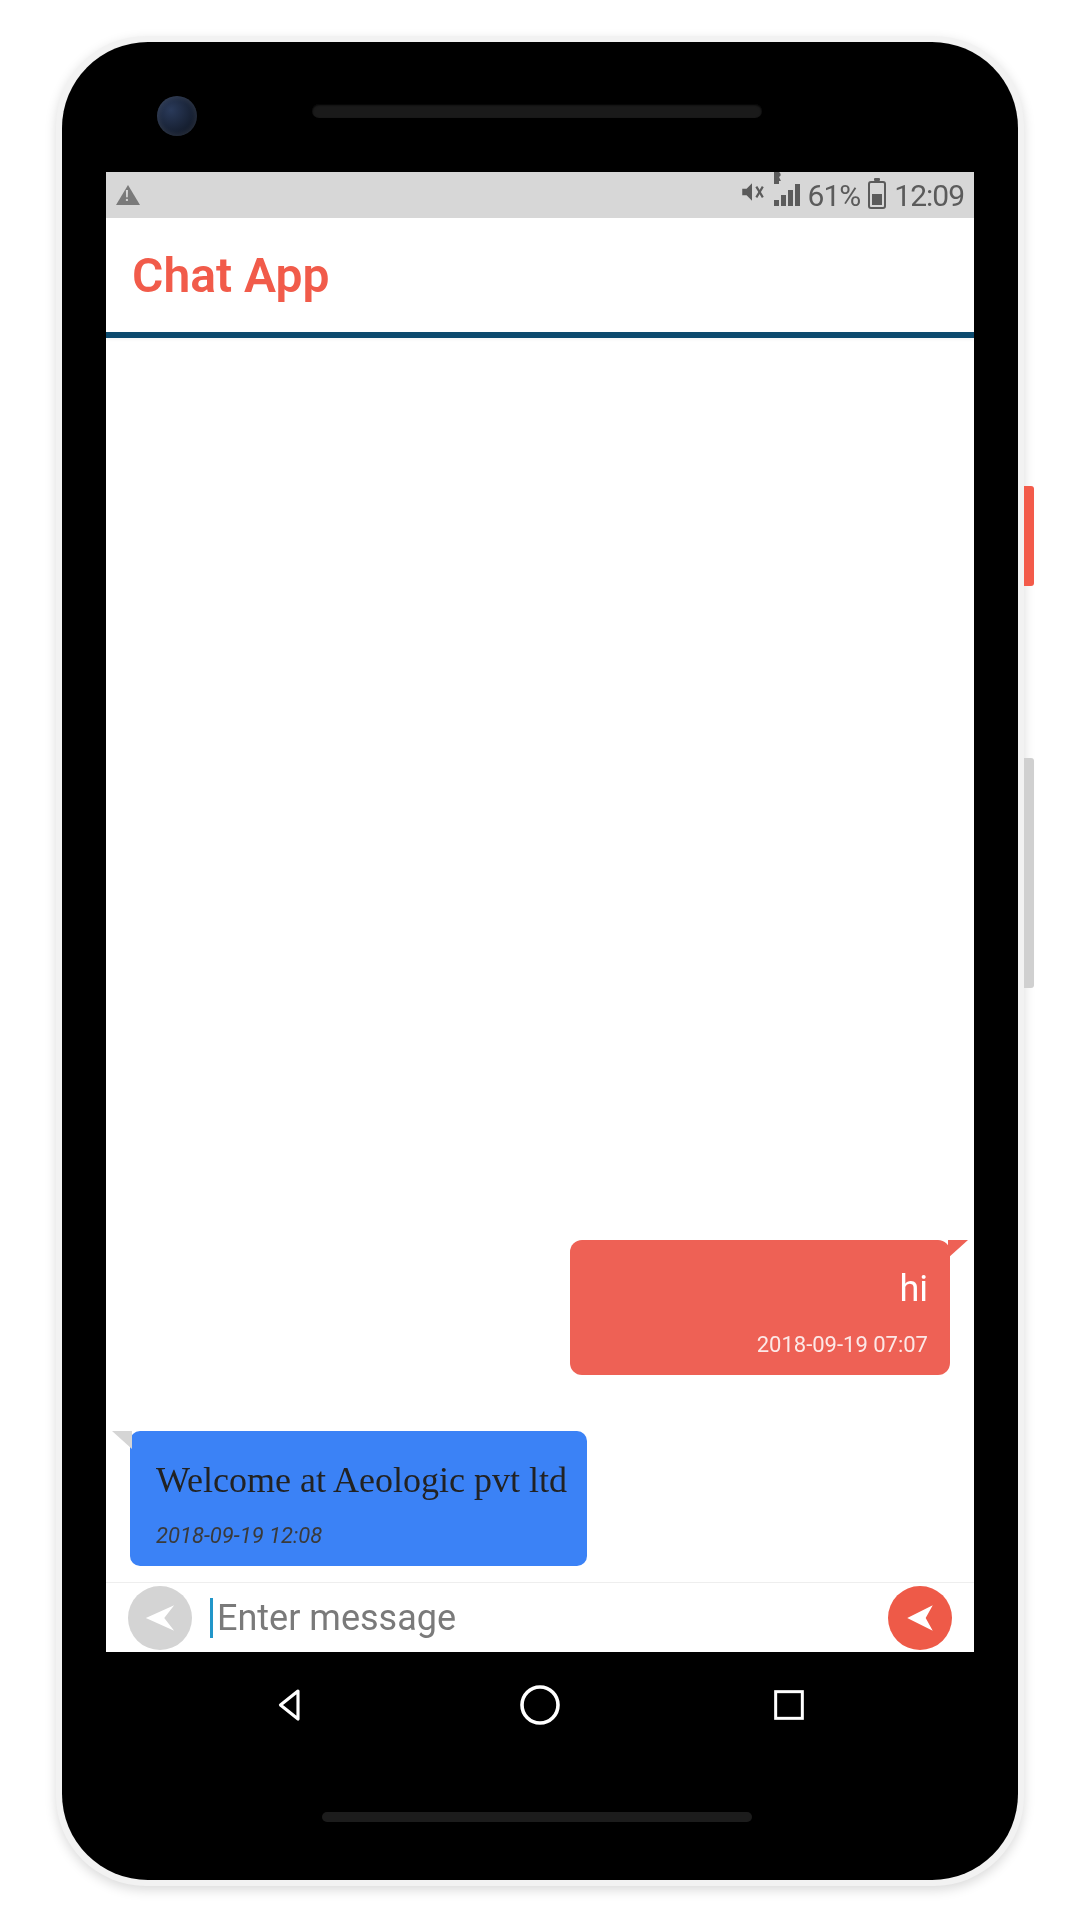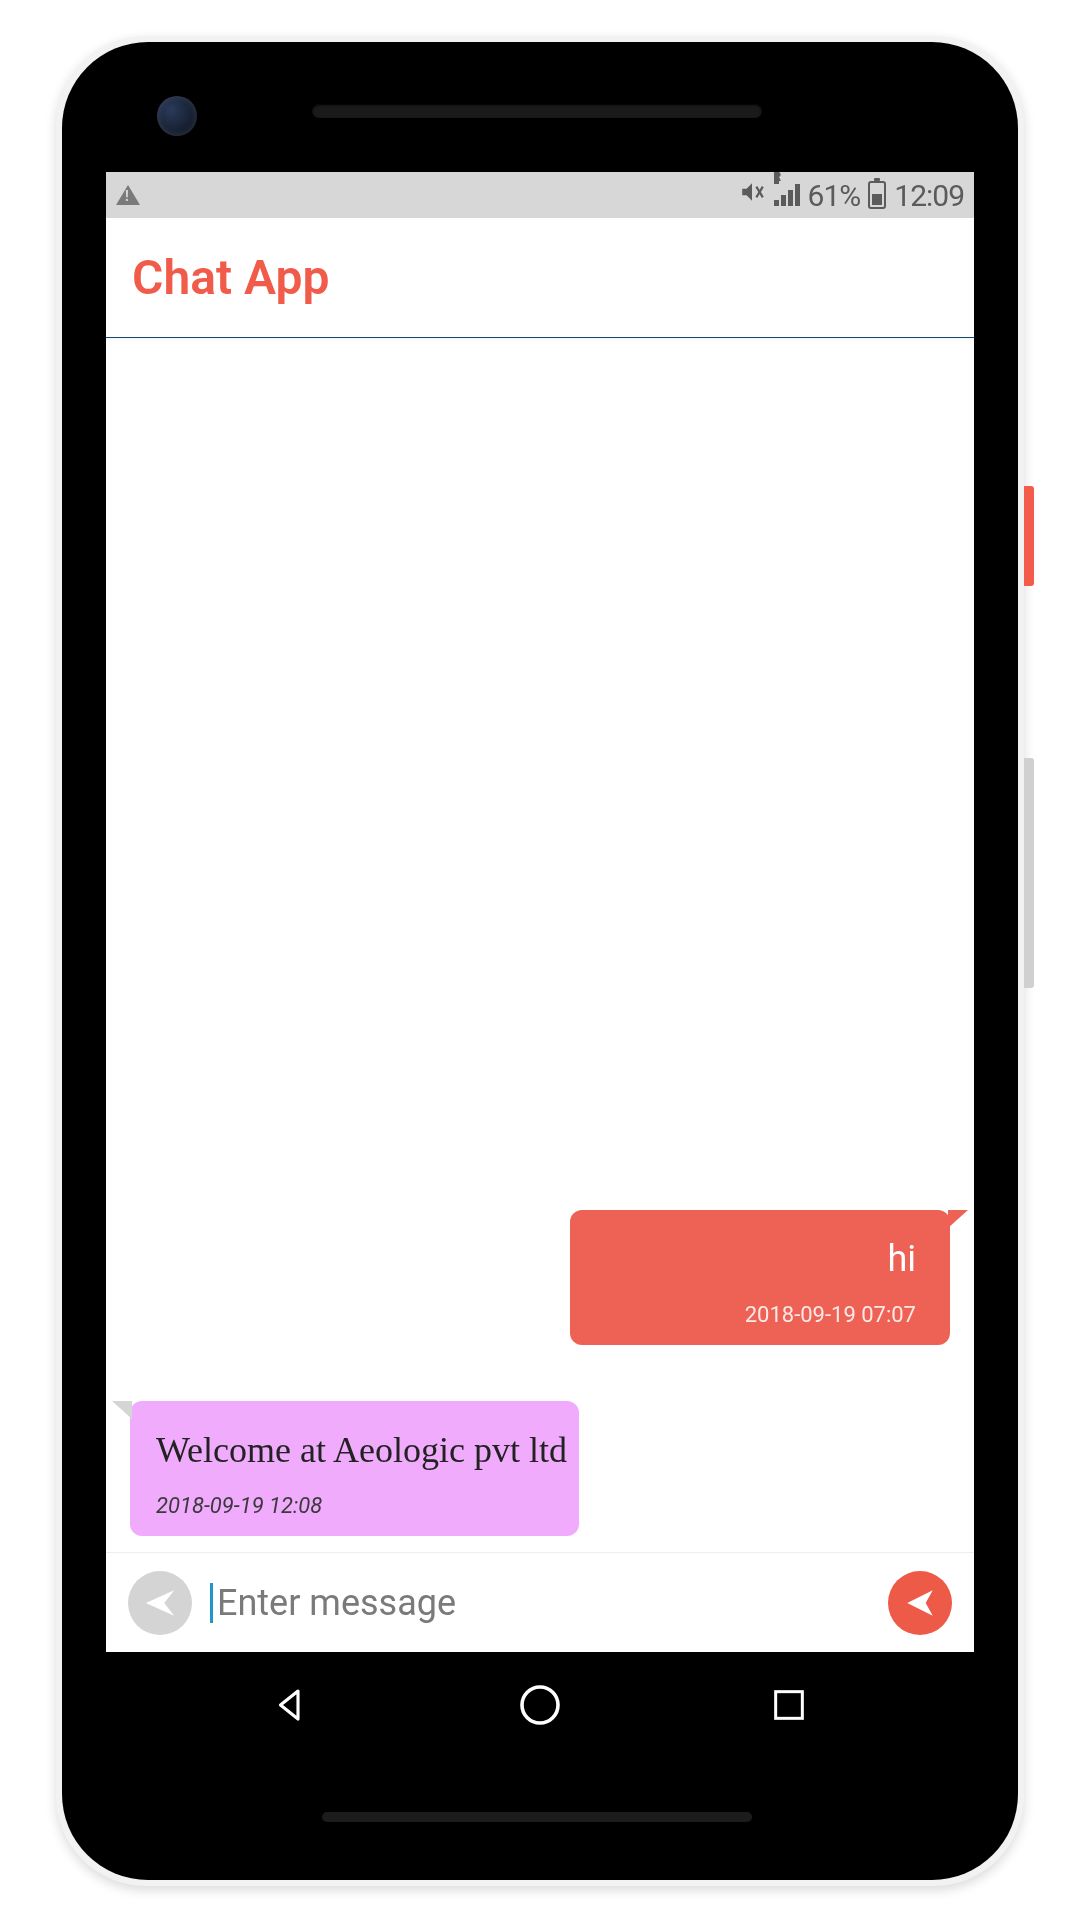--- a/index.html
+++ b/index.html
@@ -176,21 +176,21 @@
       right: 2px;
       height: 45%;
       background: #5b5b5b;
     }
 
     .appbar {
       height: 120px;
       display: flex;
       align-items: center;
       padding: 0 26px;
-      border-bottom: 1px solid #0c4a6e;
+      border-bottom: 6px solid #0c4a6e;
       box-shadow: 0 2px 3px rgba(0,0,0,0.04);
     }
     .appbar-title {
       color: #f15b4a;
       font-size: 48px;
       font-weight: 600;
     }
 
     .chat-area {
       flex: 1;
@@ -213,38 +213,39 @@
       padding: 22px 26px 18px;
       border-radius: 12px;
       max-width: 72%;
       position: relative;
     }
     .bubble.sent {
       background: #ee6155;
       color: #fff;
       text-align: right;
       min-width: 380px;
-      padding-right: 34px;
+      padding-right: 22px;
     }
     .bubble.sent::after {
       content: "";
       position: absolute;
       top: 0px;
       right: -18px;
       width: 0;
       height: 0;
       border-top: 0 solid transparent;
       border-left: 20px solid #ee6155;
       border-bottom: 18px solid transparent;
     }
     .bubble.received {
-      background: #f0abfc;
+      background: #3b82f6;
       color: #222;
       min-width: 380px;
-      padding-right: 12px;
+      padding-right: 20px;
+      border-radius: 10px;
     }
     .bubble.received::after {
       content: "";
       position: absolute;
       top: 0px;
       left: -18px;
       width: 0;
       height: 0;
       border-top: 0 solid transparent;
       border-right: 20px solid #d5d5d5;
@@ -265,21 +266,21 @@
     }
     .bubble.received .ts {
       color: #3a3a3a;
       opacity: 1;
       font-style: italic;
     }
 
     .compose-bar {
       display: flex;
       align-items: center;
-      height: 100px;
+      height: 70px;
       padding: 0 22px;
       border-top: 1px solid #eee;
       gap: 18px;
     }
     .compose-icon {
       width: 64px;
       height: 64px;
       border-radius: 50%;
       display: flex;
       align-items: center;

